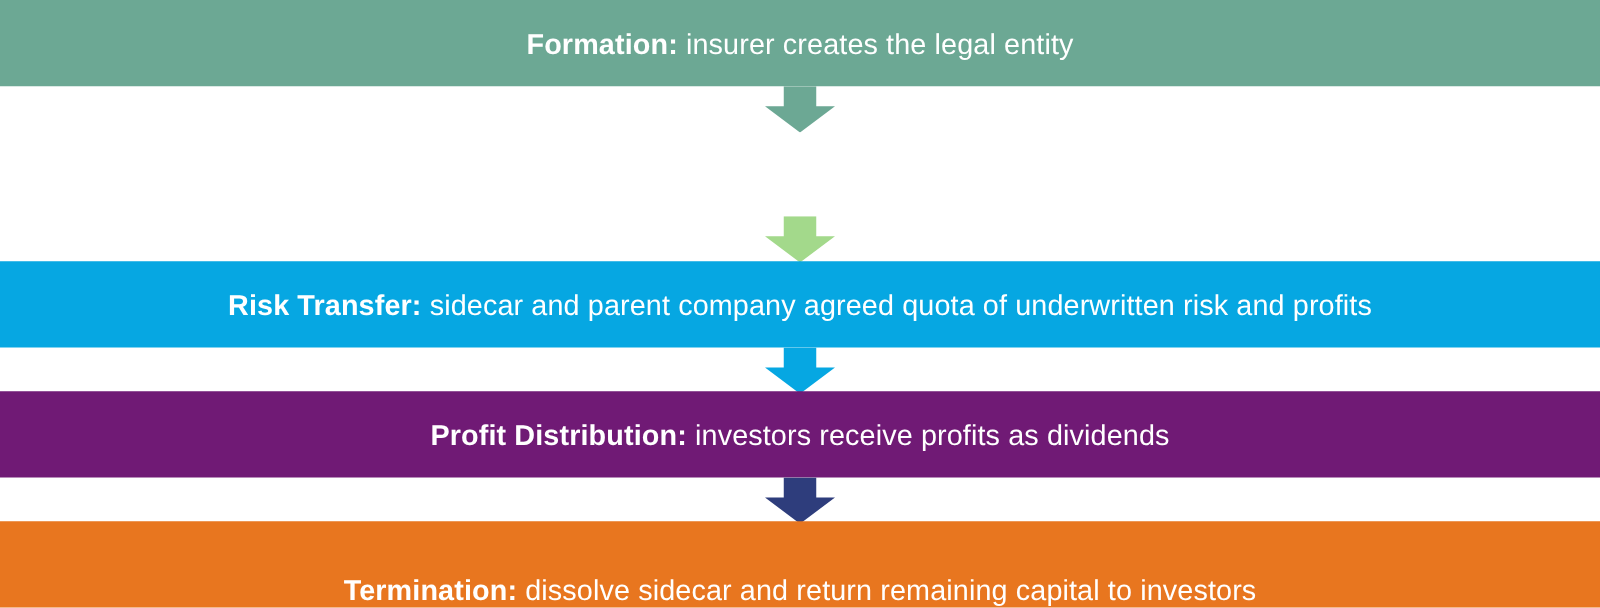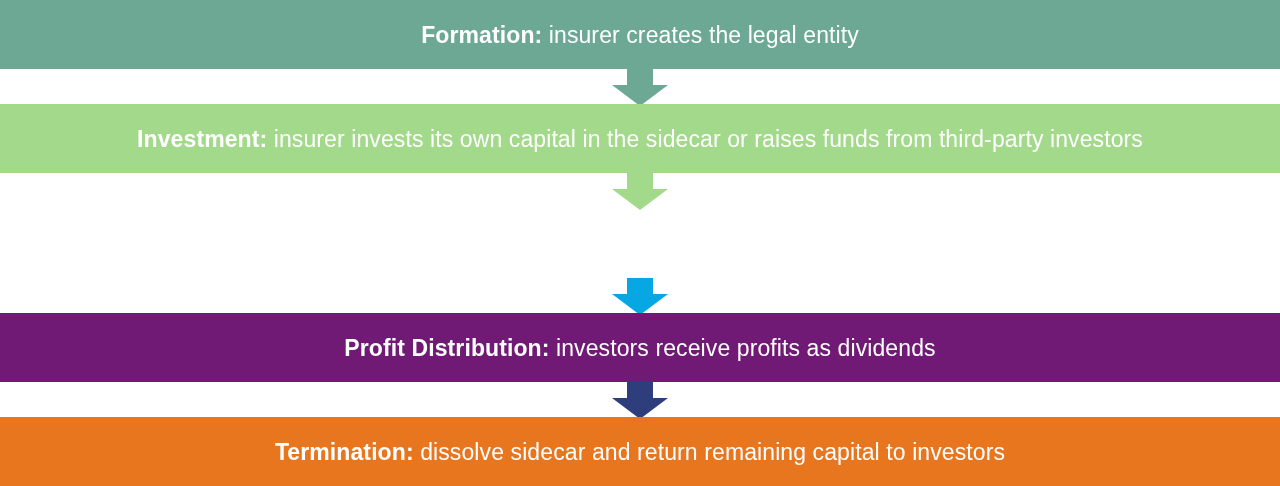--- a/index.html
+++ b/index.html
@@ -65,53 +65,53 @@
       <span class="band-desc">insurer creates the legal entity</span>
     </div>
   </div>
 
   <div class="connector" id="conn-0" style="top: 69px;">
     <svg viewBox="0 0 56 37" preserveAspectRatio="none">
       <polygon id="arrowpoly-0" points="15,0 41,0 41,16 56,16 28,37 0,16 15,16" fill="#6CA894"></polygon>
     </svg>
   </div>
 
-  <div class="band" id="band-1" style="top: 104px; background: rgb(163, 217, 139);">
-    <div class="band-text">
-      <span class="band-label">Investment: </span>
-      <span class="band-desc">insurer invests its own capital in the sidecar or raises funds from third-party investors</span>
-    </div>
-  </div>
 
   <div class="connector" id="conn-1" style="top: 173px;">
     <svg viewBox="0 0 56 37" preserveAspectRatio="none">
       <polygon id="arrowpoly-1" points="15,0 41,0 41,16 56,16 28,37 0,16 15,16" fill="#A3D98B"></polygon>
     </svg>
   </div>
 
+  <div class="band" id="band-2" style="top: 209px; background: rgb(6, 167, 226);">
+    <div class="band-text">
+      <span class="band-label">Risk Transfer: </span>
+      <span class="band-desc">sidecar and parent company agreed quota of underwritten risk and profits</span>
+    </div>
+  </div>
 
   <div class="connector" id="conn-2" style="top: 278px;">
     <svg viewBox="0 0 56 37" preserveAspectRatio="none">
       <polygon id="arrowpoly-2" points="15,0 41,0 41,16 56,16 28,37 0,16 15,16" fill="#06A7E2"></polygon>
     </svg>
   </div>
 
   <div class="band" id="band-3" style="top: 313px; background: #701a75;">
     <div class="band-text">
       <span class="band-label">Profit Distribution: </span>
       <span class="band-desc">investors receive profits as dividends</span>
     </div>
   </div>
 
   <div class="connector" id="conn-3" style="top: 382px;">
     <svg viewBox="0 0 56 37" preserveAspectRatio="none">
       <polygon id="arrowpoly-3" points="15,0 41,0 41,16 56,16 28,37 0,16 15,16" fill="#2E3D7C"></polygon>
     </svg>
   </div>
 
-  <div class="band" id="band-4" style="top: 417px; background: rgb(232, 118, 31);">
+  <div class="band" id="band-4" style="top: 417px; background: rgb(232, 118, 31); align-items: flex-end;">
     <div class="band-text">
       <span class="band-label">Termination: </span>
       <span class="band-desc">dissolve sidecar and return remaining capital to investors</span>
     </div>
   </div>
 
 </div>
 
 </body></html>

